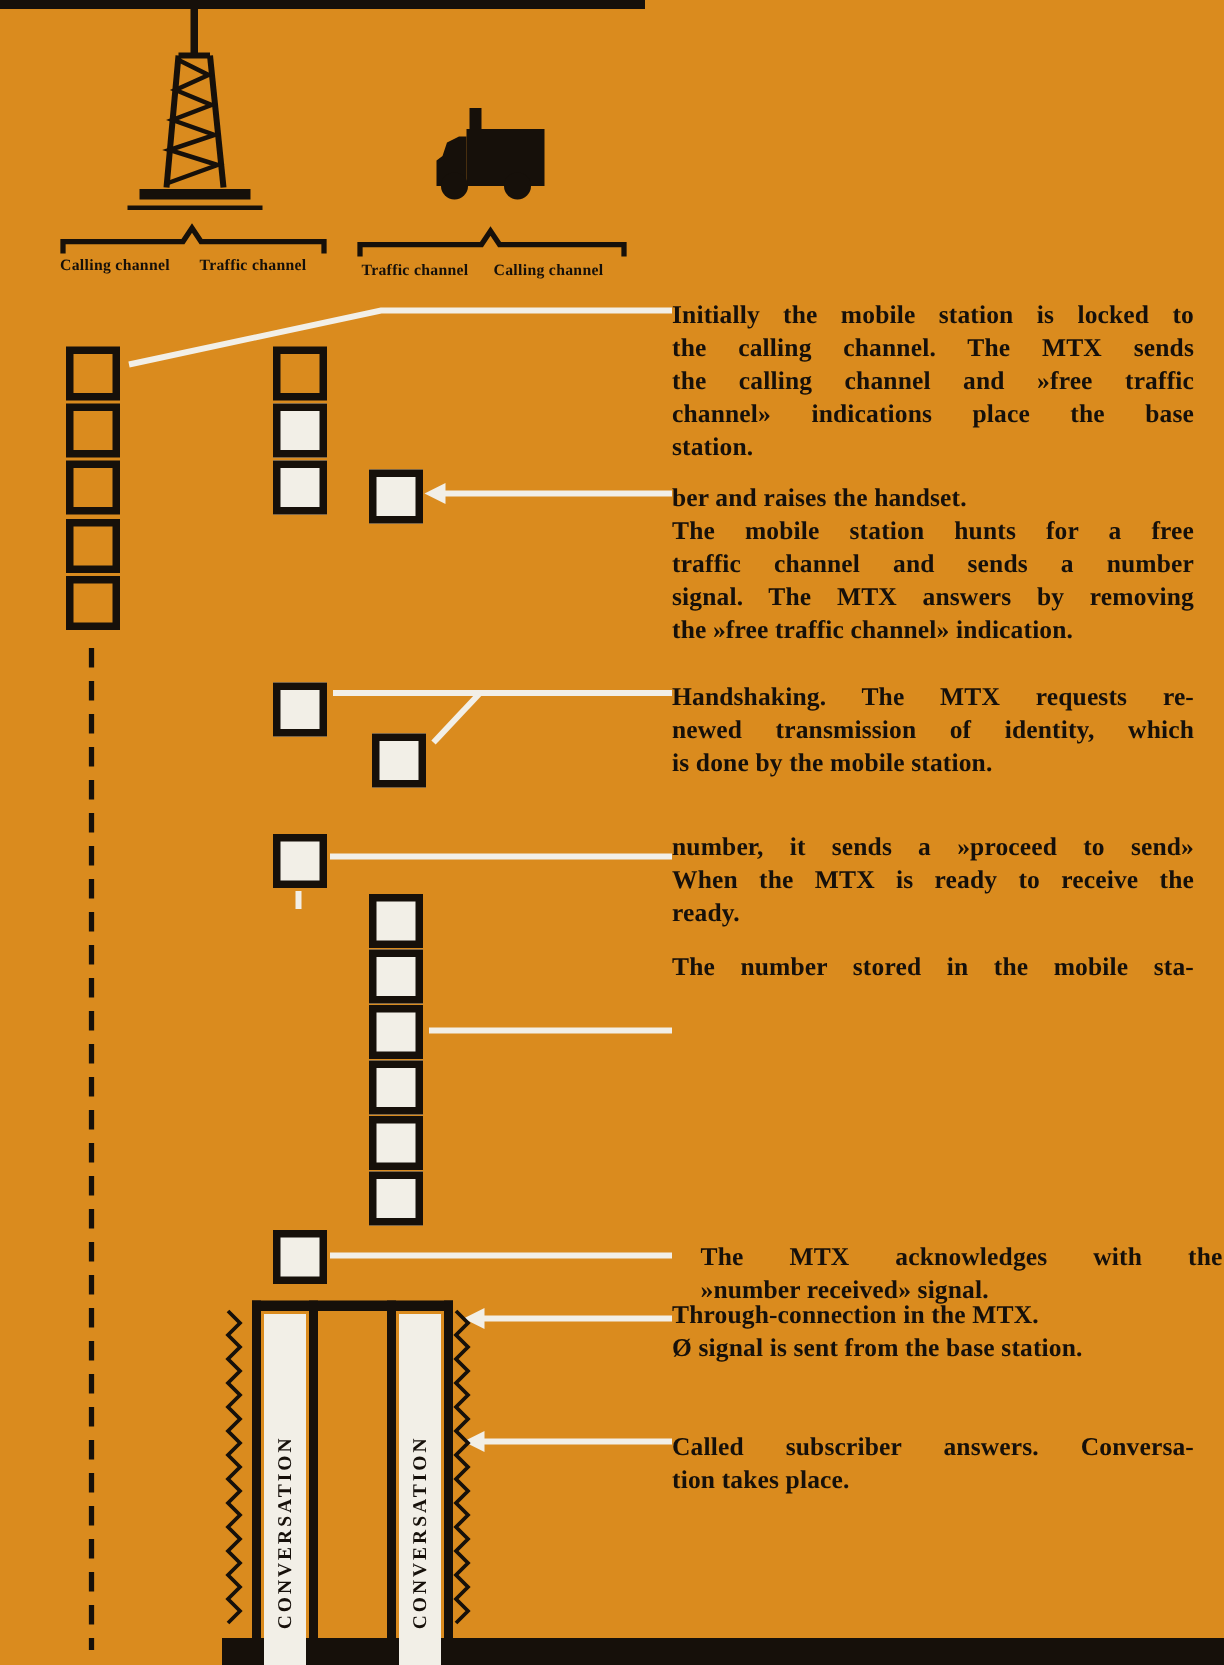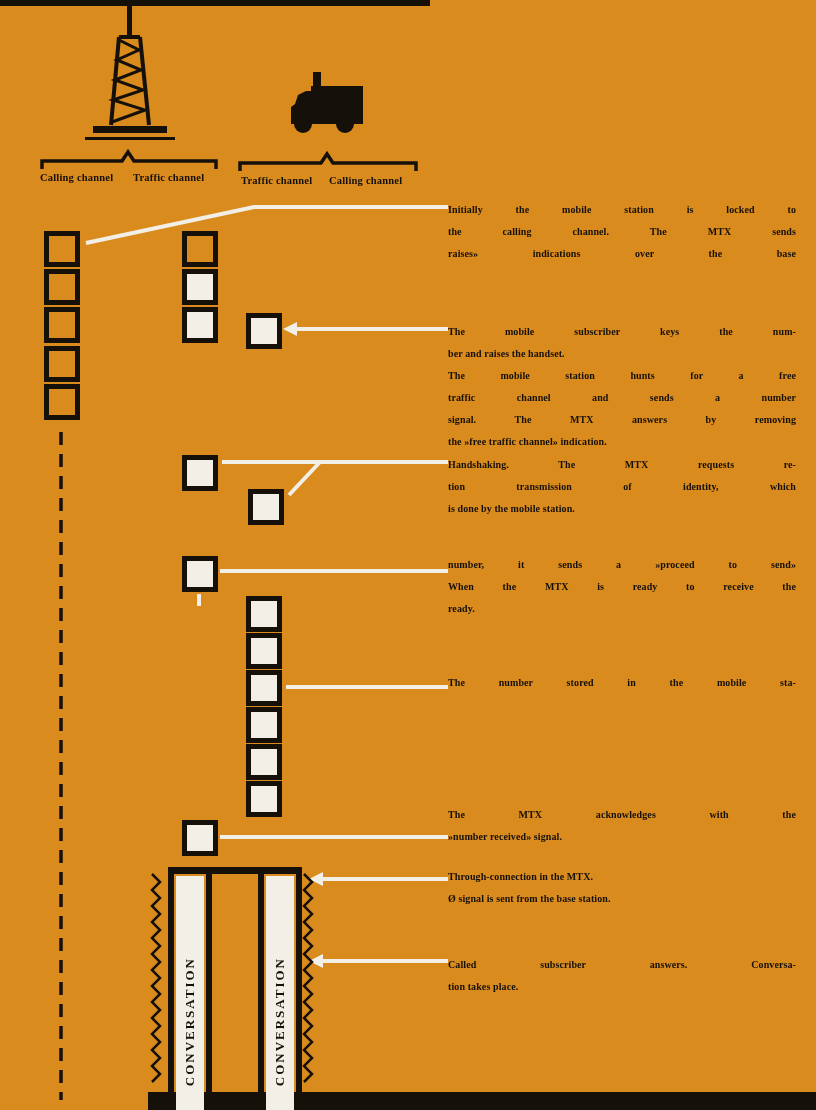--- a/index.html
+++ b/index.html
@@ -14,21 +14,21 @@
     position:absolute;width:26px;height:26px;
     border:5px solid var(--ink,#16100A);
     box-sizing:content-box;
   }
   .channel-label{
     position:absolute;font-size:10.5px;font-weight:bold;
     white-space:nowrap;letter-spacing:0.2px;
   }
   .annotation{
     position:absolute;left:448px;width:348px;
-    font-size:10px;font-weight:bold;line-height:22px;
+    font-size:17px;font-weight:bold;line-height:22px;
     letter-spacing:0.1px;
   }
   .ann-line{white-space:nowrap;}
   .ann-line.jl{text-align:justify;text-align-last:justify;}
   .rail{position:absolute;width:6px;background:var(--ink,#16100A);}
   .conv-bar{position:absolute;width:28px;background:var(--paper,#F2EFE7);}
   .conv-text{
     position:absolute;width:28px;height:160px;
     display:flex;align-items:center;justify-content:center;
   }
@@ -141,44 +141,45 @@
       </div>
     <div class="conv-text" style="left:266px;top:942px;">
         <span>CONVERSATION</span>
       </div>
   </div>
 
   <div id="annotations">
       <div class="annotation" style="top: 199px;">
         <div class="ann-line jl">Initially the mobile station is locked to</div>
         <div class="ann-line jl">the calling channel. The MTX sends</div>
-        <div class="ann-line jl">raises» indications over the base</div>
+        <div class="ann-line jl">the calling channel and »free traffic</div>
+        <div class="ann-line jl">channel» indications place the base</div>
+        <div class="ann-line">station.</div>
       </div>
       <div class="annotation" style="top: 321px;">
-        <div class="ann-line jl">The mobile subscriber keys the num-</div>
         <div class="ann-line">ber and raises the handset.</div>
         <div class="ann-line jl">The mobile station hunts for a free</div>
         <div class="ann-line jl">traffic channel and sends a number</div>
         <div class="ann-line jl">signal. The MTX answers by removing</div>
         <div class="ann-line">the »free traffic channel» indication.</div>
       </div>
       <div class="annotation" style="top: 454px;">
         <div class="ann-line jl">Handshaking. The MTX requests re-</div>
-        <div class="ann-line jl">tion transmission of identity, which</div>
+        <div class="ann-line jl">newed transmission of identity, which</div>
         <div class="ann-line">is done by the mobile station.</div>
       </div>
       <div class="annotation" style="top: 554px;">
         <div class="ann-line jl">number, it sends a »proceed to send»</div>
         <div class="ann-line jl">When the MTX is ready to receive the</div>
         <div class="ann-line">ready.</div>
       </div>
-      <div class="annotation" style="top: 672px;">
+      <div class="annotation" style="top: 634px;">
         <div class="ann-line jl">The number stored in the mobile sta-</div>
       </div>
-      <div class="annotation" style="top: 804px;">
+      <div class="annotation" style="top: 827px; margin-left: 19px;">
         <div class="ann-line jl">The MTX acknowledges with the</div>
         <div class="ann-line">»number received» signal.</div>
       </div>
       <div class="annotation" style="top: 866px;">
         <div class="ann-line">Through-connection in the MTX.</div>
         <div class="ann-line">Ø signal is sent from the base station.</div>
       </div>
       <div class="annotation" style="top: 954px;">
         <div class="ann-line jl">Called subscriber answers. Conversa-</div>
         <div class="ann-line">tion takes place.</div>

